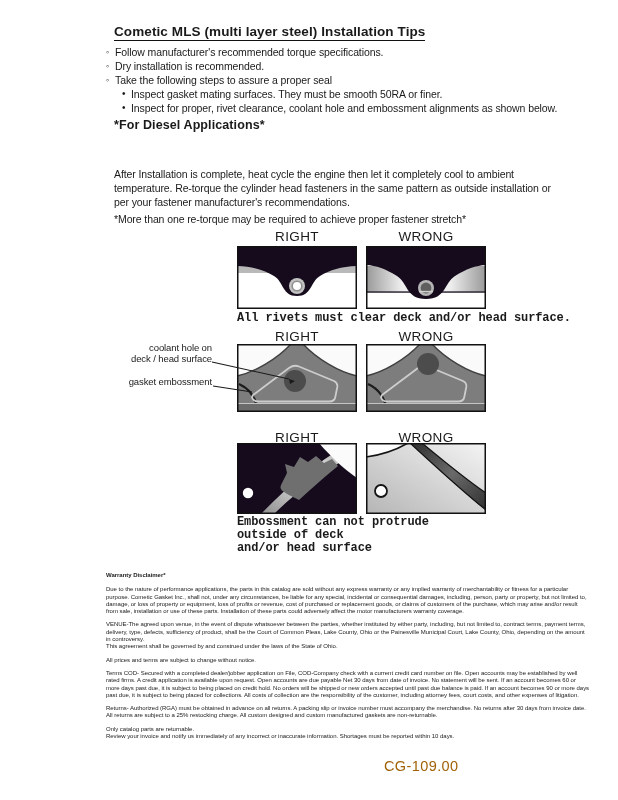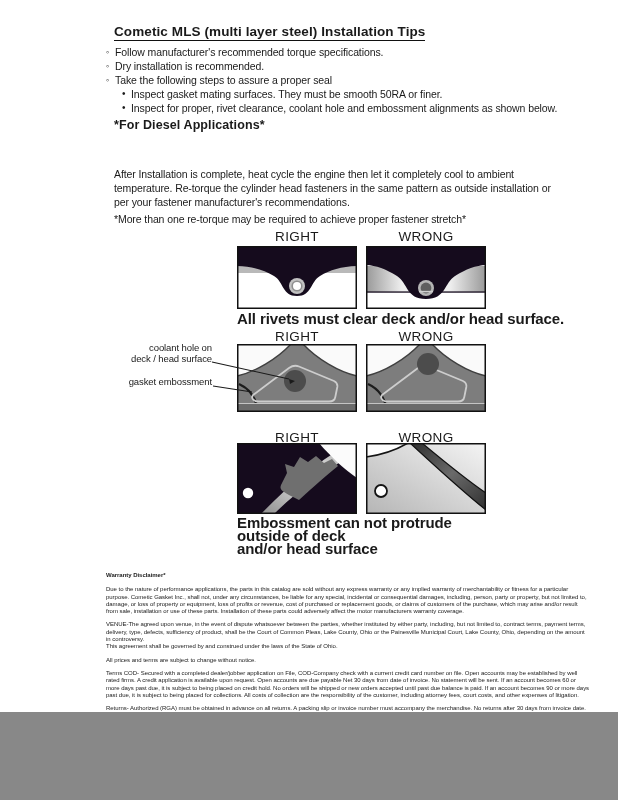--- a/index.html
+++ b/index.html
@@ -1,32 +1,32 @@
 <!DOCTYPE html>
 <html><head>
 <meta charset="utf-8">
 <style>
   html,body{margin:0;padding:0;background:#888;}
   .page{
-    position:relative;width:618px;height:712px;background:#ffffff;
+    position:relative;width:618px;height:800px;background:#ffffff;
     font-family:"Liberation Sans",sans-serif;color:#1a1a1a;overflow:hidden;
     margin:0 auto;
   }
   .abs{position:absolute;}
   .title{
     font-size:13.5px;font-weight:bold;letter-spacing:0.1px;
     border-bottom:1.6px solid #111;padding-bottom:1px;display:inline-block;
   }
   .body-txt{font-size:10.5px;line-height:14.2px;letter-spacing:-0.1px;}
   .bullet-row{display:flex;font-size:10.5px;line-height:14px;letter-spacing:-0.1px;}
   .bullet-row .m{width:9px;flex:0 0 9px;font-size:9px;line-height:14px;}
   .sub .m{font-size:10px;}
   .h2{font-size:12.5px;font-weight:bold;letter-spacing:0.1px;}
   .rw-label{font-size:13.5px;letter-spacing:0.4px;text-align:center;width:120px;}
-  .caption{font-size:15px;font-weight:bold;letter-spacing:-0.1px;line-height:13px;}
+  .caption{font-size:12px;font-weight:bold;letter-spacing:-0.1px;line-height:13px;font-family:Liberation Mono, monospace;}
   .side-label{font-size:9.5px;line-height:10.5px;text-align:right;width:112px;letter-spacing:-0.1px;}
   .panel{display:block;}
   .warranty{font-size:6px;line-height:7.3px;letter-spacing:-0.03px;color:#222;width:484px;}
   .warranty p{margin:0 0 6px 0;}
   .warranty .wh{font-weight:bold;margin-bottom:7px;}
   .pagenum{font-size:14.5px;letter-spacing:0.4px;color:#a16207;}
 </style>
 </head>
 <body>
 

